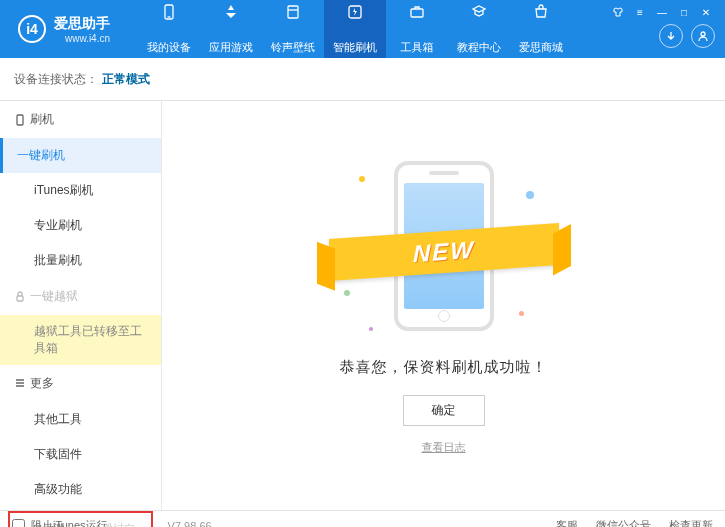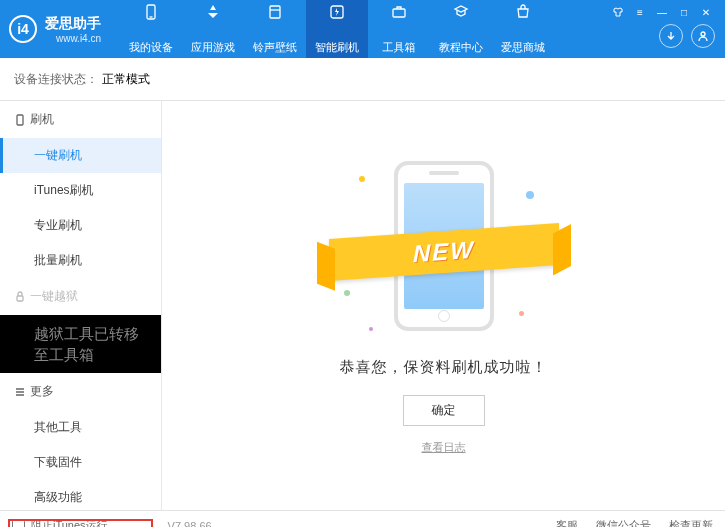--- a/index.html
+++ b/index.html
@@ -1,48 +1,48 @@
 <!DOCTYPE html>
 <html><head>
 <meta charset="utf-8">
 <style>
 * { margin: 0; padding: 0; box-sizing: border-box; font-family: "Microsoft YaHei", sans-serif; }
 body { width: 725px; height: 527px; background: #fff; overflow: hidden; font-size: 12px; }
 
 
 .header { background: #1e88e5; height: 58px; display: flex; align-items: center; position: relative; }
-.logo-area { display: flex; align-items: center; padding: 0 9px; color: #fff; }
+.logo-area { display: flex; align-items: center; padding: 0 18px; color: #fff; }
 .logo-badge { width: 28px; height: 28px; border: 2px solid #fff; border-radius: 50%; display: flex; align-items: center; justify-content: center; font-weight: bold; font-size: 14px; margin-right: 8px; }
 .logo-text { display: flex; flex-direction: column; align-items: flex-end; }
 .logo-title { font-size: 14px; font-weight: bold; }
 .logo-url { font-size: 10px; opacity: 0.85; }
 .nav { display: flex; height: 100%; margin-left: 10px; }
 .nav-item { width: 62px; display: flex; flex-direction: column; align-items: center; justify-content: center; color: #fff; cursor: pointer; font-size: 11px; gap: 19px; }
 .nav-item.active { background: #1565c0; }
 .nav-icon { width: 18px; height: 18px; display: flex; align-items: center; justify-content: center; }
 .header-right { position: absolute; right: 10px; top: 6px; display: flex; flex-direction: column; align-items: flex-end; gap: 6px; }
 .window-controls { display: flex; gap: 4px; }
 .wc-btn { width: 18px; height: 12px; display: flex; align-items: center; justify-content: center; color: #fff; font-size: 10px; cursor: pointer; }
 .header-round { display: flex; gap: 8px; }
 .round-btn { width: 24px; height: 24px; border: 1.5px solid rgba(255,255,255,0.7); border-radius: 50%; display: flex; align-items: center; justify-content: center; color: #fff; cursor: pointer; }
 
 
 .status-bar { height: 43px; border-bottom: 1px solid #e3e3e3; display: flex; align-items: center; padding: 0 14px; font-size: 12px; color: #666; }
-.status-value { color: #000000; font-weight: normal; margin-left: 4px; }
+.status-value { color: #0369a1; font-weight: bold; margin-left: 4px; }
 
 
 .body { display: flex; height: 409px; }
 
 
 .sidebar { width: 162px; border-right: 1px solid #e8e8e8; display: flex; flex-direction: column; position: relative; }
 .side-section { padding: 10px 14px; display: flex; align-items: center; gap: 4px; color: #555; font-size: 12px; }
 .side-section.locked { color: #bbb; }
 .side-item { padding: 9px 0 9px 34px; font-size: 12px; color: #404040; cursor: pointer; }
-.side-item.active { background: #e7f1fd; color: #1e88e5; border-left: 3px solid #1e88e5; padding-left: 31px; }
-.side-item.note { background: #000000; color: #888; font-size: 15px; line-height: 1.4; padding: 8px 12px 8px 34px; cursor: default; }
+.side-item.active { background: #e7f1fd; color: #1e88e5; border-left: 3px solid #1e88e5; padding-left: 14px; }
+.side-item.note { background: #fef9c3; color: #888; font-size: 12px; line-height: 1.4; padding: 8px 12px 8px 34px; cursor: default; }
 
 .checkbox-row { margin: 4px 8px; padding: 8px 6px; display: flex; gap: 12px; border: 2px solid #e53935; }
 .chk { display: flex; align-items: center; gap: 4px; font-size: 11px; color: #666; }
 .chk.disabled { color: #ccc; }
 .chk input { width: 12px; height: 12px; }
 
 
 .main { flex: 1; display: flex; flex-direction: column; align-items: center; justify-content: center; position: relative; }
 .illus { position: relative; width: 210px; height: 180px; }
 .phone { position: absolute; left: 55px; top: 5px; width: 100px; height: 170px; background: #fff; border: 4px solid #e0e0e0; border-radius: 14px; }

